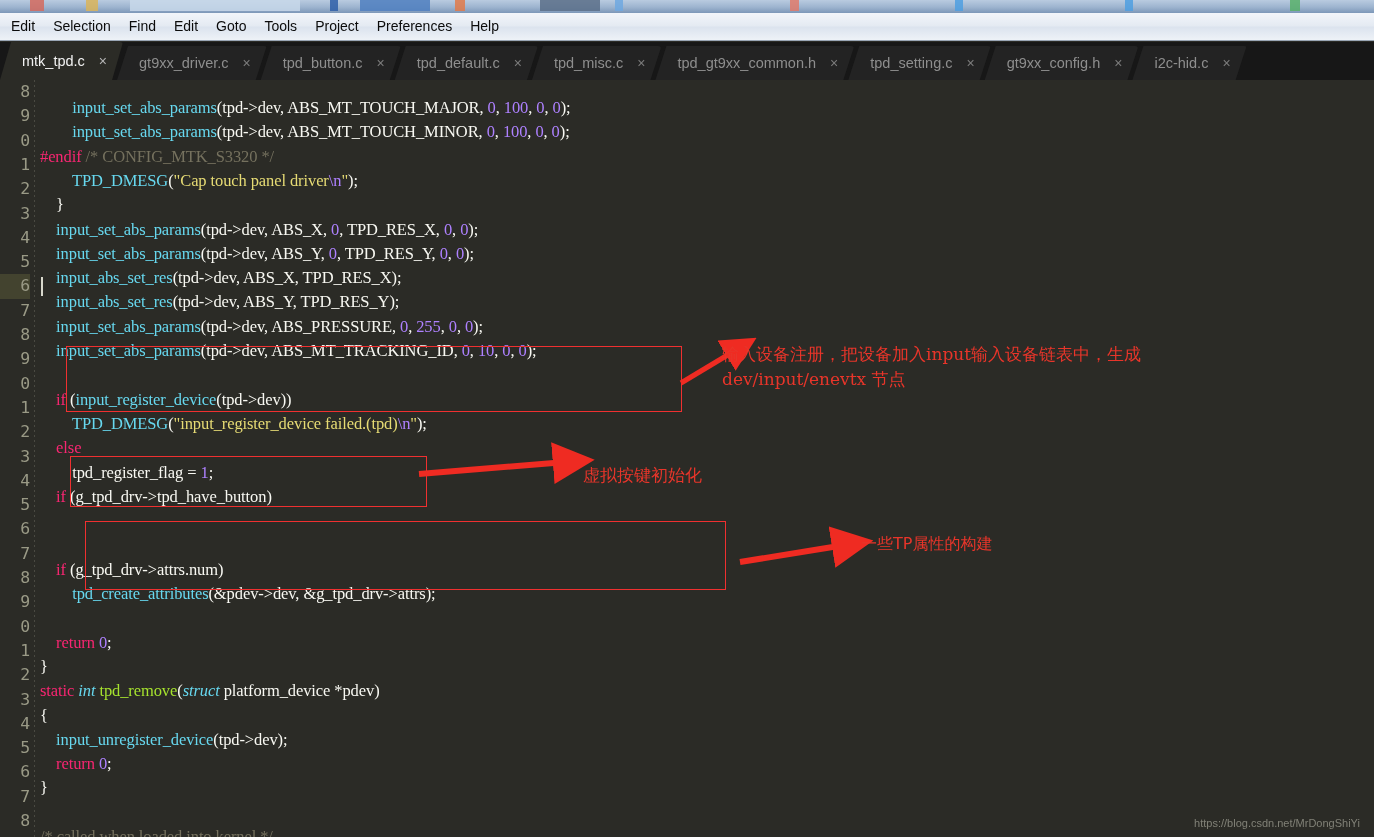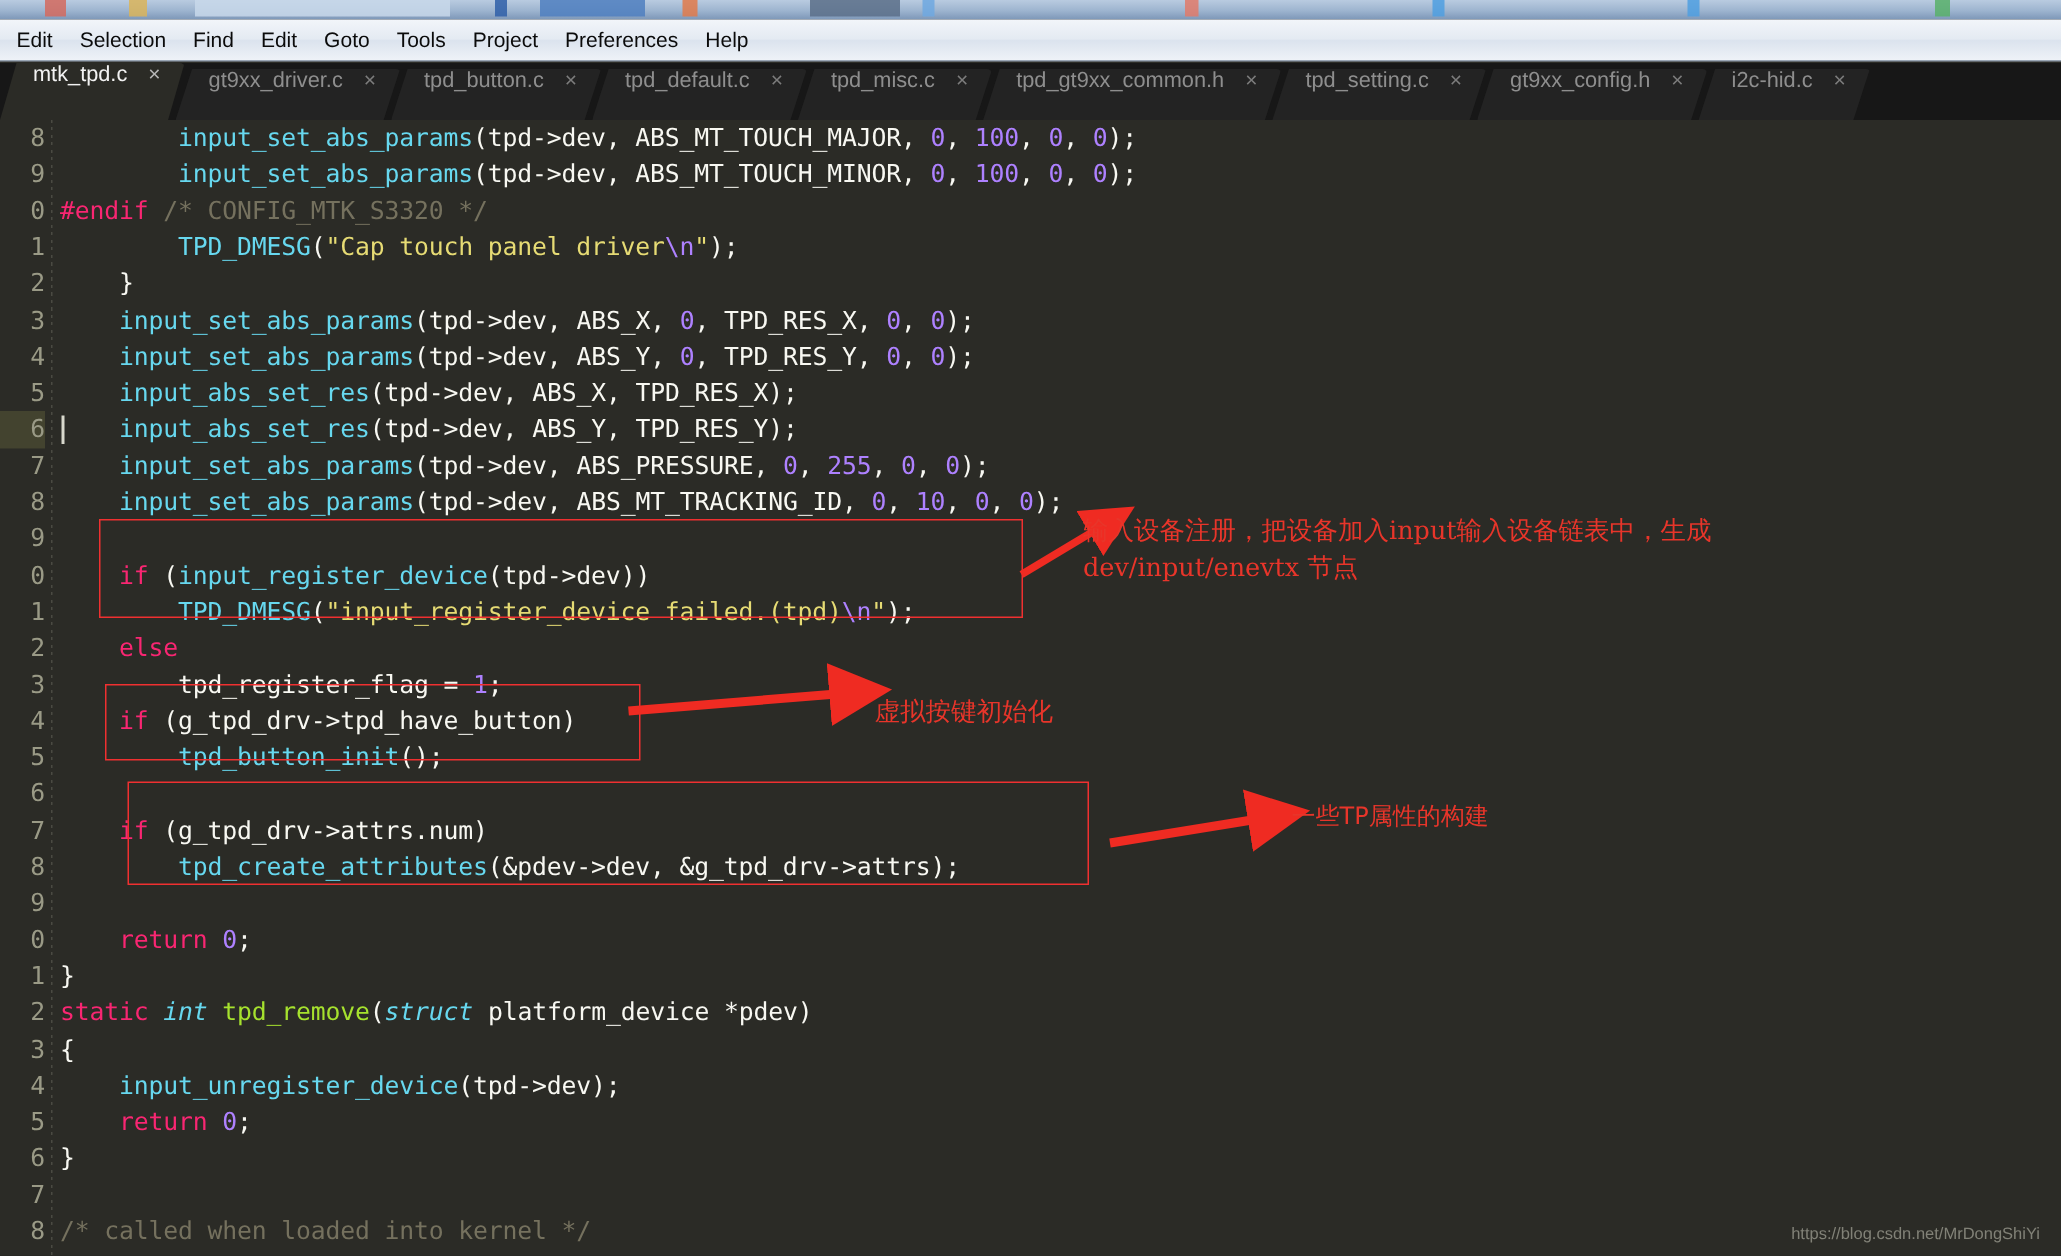--- a/index.html
+++ b/index.html
@@ -41,21 +41,21 @@
   
   .tabbar {
     position: absolute; top: 42px; left: 0; width: 1374px; height: 38px;
     background: #171717;
     display: flex; align-items: flex-end;
     overflow: hidden;
   }
   .tab {
     position: relative;
     height: 34px;
-    display: flex; 
+    display: flex; align-items: center;
     padding: 0 16px 0 22px;
     margin-right: -6px;
     font-family: "Liberation Sans", sans-serif;
     font-size: 14.5px;
     color: #8e8e8e;
     background: #232323;
     border-top-left-radius: 3px; border-top-right-radius: 3px;
     clip-path: polygon(11px 0, 100% 0, calc(100% - 11px) 100%, 0 100%);
     white-space: nowrap;
     cursor: default;
@@ -97,21 +97,21 @@
   }
   .lnum {
     position: absolute; left: 0; top: 0; width: 30px;
     text-align: right;
     color: #9a9a86;
     font-family: "DejaVu Sans Mono", monospace;
     font-size: 16.5px;
     direction: rtl;
     overflow: hidden;
   }
-  .ltext { position: absolute; left: 40px; top: 0; }
+  .ltext { position: absolute; left: 40px; top: 16px; font-family: Liberation Serif, serif; }
   .line.hl .lnum { background: #43432f; }
 
   
   .caret {
     position: absolute; left: 41px; top: 3px;
     width: 2px; height: 19px; background: #d8d8cc;
   }
 
   
   .kw   { color: #f92672; }          
@@ -233,21 +233,21 @@
         <div class="line" style="position: absolute; left: 0px; top: 170.1px; width: 1374px;"><span class="lnum">5</span><span class="ltext"><span class="id">    </span><span class="fn">input_abs_set_res</span><span class="id">(</span><span class="id">tpd</span><span class="id">-&gt;</span><span class="id">dev</span><span class="id">, </span><span class="id">ABS_X</span><span class="id">, </span><span class="id">TPD_RES_X</span><span class="id">);</span></span></div>
         <div class="line hl" style="position: absolute; left: 0px; top: 194.4px; width: 1374px;"><span class="lnum">6</span><span class="ltext"><span class="id">    </span><span class="fn">input_abs_set_res</span><span class="id">(</span><span class="id">tpd</span><span class="id">-&gt;</span><span class="id">dev</span><span class="id">, </span><span class="id">ABS_Y</span><span class="id">, </span><span class="id">TPD_RES_Y</span><span class="id">);</span></span><span class="caret"></span></div>
         <div class="line" style="position: absolute; left: 0px; top: 218.7px; width: 1374px;"><span class="lnum">7</span><span class="ltext"><span class="id">    </span><span class="fn">input_set_abs_params</span><span class="id">(</span><span class="id">tpd</span><span class="id">-&gt;</span><span class="id">dev</span><span class="id">, </span><span class="id">ABS_PRESSURE</span><span class="id">, </span><span class="num">0</span><span class="id">, </span><span class="num">255</span><span class="id">, </span><span class="num">0</span><span class="id">, </span><span class="num">0</span><span class="id">);</span></span></div>
         <div class="line" style="position: absolute; left: 0px; top: 243px; width: 1374px;"><span class="lnum">8</span><span class="ltext"><span class="id">    </span><span class="fn">input_set_abs_params</span><span class="id">(</span><span class="id">tpd</span><span class="id">-&gt;</span><span class="id">dev</span><span class="id">, </span><span class="id">ABS_MT_TRACKING_ID</span><span class="id">, </span><span class="num">0</span><span class="id">, </span><span class="num">10</span><span class="id">, </span><span class="num">0</span><span class="id">, </span><span class="num">0</span><span class="id">);</span></span></div>
         <div class="line" style="position: absolute; left: 0px; top: 267.3px; width: 1374px;"><span class="lnum">9</span><span class="ltext"></span></div>
         <div class="line" style="position: absolute; left: 0px; top: 291.6px; width: 1374px;"><span class="lnum">0</span><span class="ltext"><span class="id">    </span><span class="kw">if</span><span class="id"> (</span><span class="fn">input_register_device</span><span class="id">(</span><span class="id">tpd</span><span class="id">-&gt;</span><span class="id">dev</span><span class="id">))</span></span></div>
         <div class="line" style="position: absolute; left: 0px; top: 315.9px; width: 1374px;"><span class="lnum">1</span><span class="ltext"><span class="id">        </span><span class="fn">TPD_DMESG</span><span class="id">(</span><span class="str">"input_register_device failed.(tpd)</span><span class="esc">\n</span><span class="str">"</span><span class="id">);</span></span></div>
         <div class="line" style="position: absolute; left: 0px; top: 340.2px; width: 1374px;"><span class="lnum">2</span><span class="ltext"><span class="id">    </span><span class="kw">else</span></span></div>
         <div class="line" style="position: absolute; left: 0px; top: 364.5px; width: 1374px;"><span class="lnum">3</span><span class="ltext"><span class="id">        </span><span class="id">tpd_register_flag</span><span class="id"> = </span><span class="num">1</span><span class="id">;</span></span></div>
         <div class="line" style="position: absolute; left: 0px; top: 388.8px; width: 1374px;"><span class="lnum">4</span><span class="ltext"><span class="id">    </span><span class="kw">if</span><span class="id"> (</span><span class="id">g_tpd_drv</span><span class="id">-&gt;</span><span class="id">tpd_have_button</span><span class="id">)</span></span></div>
-        <div class="line" style="position: absolute; left: 0px; top: 413.1px; width: 1374px;"><span class="lnum">5</span><span class="ltext"><span class="id">        </span><span class="fn">tpd_button_init</span><span class="id">();</span></span></div>
+        <div class="line" style="position: absolute; left: 0px; top: 413.1px; width: 1374px;"><span class="lnum">5</span></div>
         <div class="line" style="position: absolute; left: 0px; top: 437.4px; width: 1374px;"><span class="lnum">6</span><span class="ltext"></span></div>
         <div class="line" style="position: absolute; left: 0px; top: 461.7px; width: 1374px;"><span class="lnum">7</span><span class="ltext"><span class="id">    </span><span class="kw">if</span><span class="id"> (</span><span class="id">g_tpd_drv</span><span class="id">-&gt;</span><span class="id">attrs</span><span class="id">.</span><span class="id">num</span><span class="id">)</span></span></div>
         <div class="line" style="position: absolute; left: 0px; top: 486px; width: 1374px;"><span class="lnum">8</span><span class="ltext"><span class="id">        </span><span class="fn">tpd_create_attributes</span><span class="id">(&amp;</span><span class="id">pdev</span><span class="id">-&gt;</span><span class="id">dev</span><span class="id">, &amp;</span><span class="id">g_tpd_drv</span><span class="id">-&gt;</span><span class="id">attrs</span><span class="id">);</span></span></div>
         <div class="line" style="position: absolute; left: 0px; top: 510.3px; width: 1374px;"><span class="lnum">9</span><span class="ltext"></span></div>
         <div class="line" style="position: absolute; left: 0px; top: 534.6px; width: 1374px;"><span class="lnum">0</span><span class="ltext"><span class="id">    </span><span class="kw">return</span><span class="id"> </span><span class="num">0</span><span class="id">;</span></span></div>
         <div class="line" style="position: absolute; left: 0px; top: 558.9px; width: 1374px;"><span class="lnum">1</span><span class="ltext"><span class="id">}</span></span></div>
         <div class="line" style="position: absolute; left: 0px; top: 583.2px; width: 1374px;"><span class="lnum">2</span><span class="ltext"><span class="kw">static</span><span class="id"> </span><span class="ty">int</span><span class="id"> </span><span class="fname">tpd_remove</span><span class="id">(</span><span class="ty">struct</span><span class="id"> </span><span class="id">platform_device</span><span class="id"> *</span><span class="id">pdev</span><span class="id">)</span></span></div>
         <div class="line" style="position: absolute; left: 0px; top: 607.5px; width: 1374px;"><span class="lnum">3</span><span class="ltext"><span class="id">{</span></span></div>
         <div class="line" style="position: absolute; left: 0px; top: 631.8px; width: 1374px;"><span class="lnum">4</span><span class="ltext"><span class="id">    </span><span class="fn">input_unregister_device</span><span class="id">(</span><span class="id">tpd</span><span class="id">-&gt;</span><span class="id">dev</span><span class="id">);</span></span></div>
         <div class="line" style="position: absolute; left: 0px; top: 656.1px; width: 1374px;"><span class="lnum">5</span><span class="ltext"><span class="id">    </span><span class="kw">return</span><span class="id"> </span><span class="num">0</span><span class="id">;</span></span></div>

